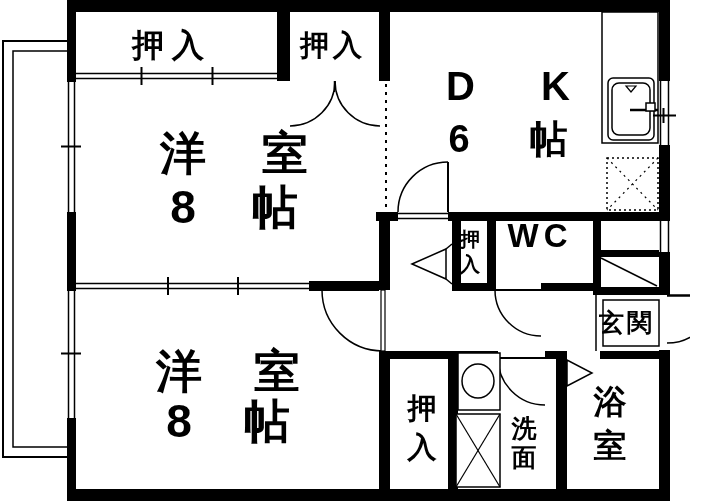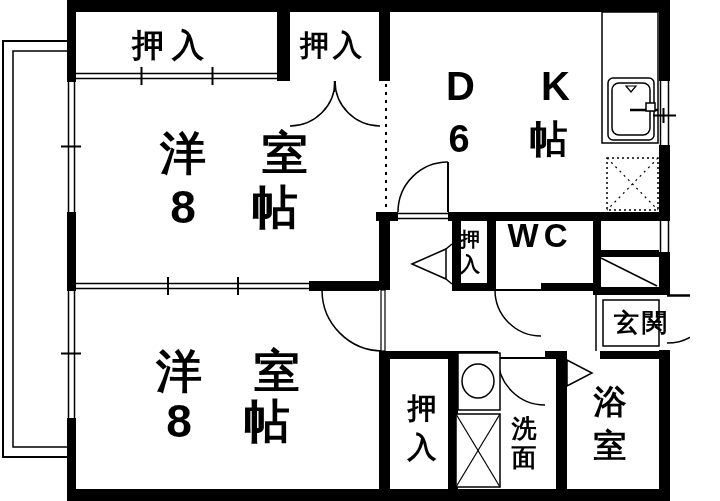--- a/index.html
+++ b/index.html
@@ -160,21 +160,21 @@
     </div>
   </div>
 
   <div class="lbl vcol" style="left:470px;top:252px;font-size:20px;line-height:25px;">
     <span>押</span>
     <span>入</span>
   </div>
 
   <div class="lbl" style="left:540px;top:235px;font-size:33px;letter-spacing:5px;">WC</div>
 
-  <div class="lbl" style="left:642px;top:322px;font-size:25px;letter-spacing:3px;">玄関</div>
+  <div class="lbl" style="left:627px;top:322px;font-size:25px;letter-spacing:3px;">玄関</div>
 
   <div class="lbl" style="left:228px;top:396px;font-size:46px;">
     <div class="row" style="gap:52px;margin-bottom:4px;">
       <span>洋</span>
       <span>室</span>
     </div>
     <div class="row" style="gap:52px;">
       <span>8</span>
       <span>帖</span>
     </div>

